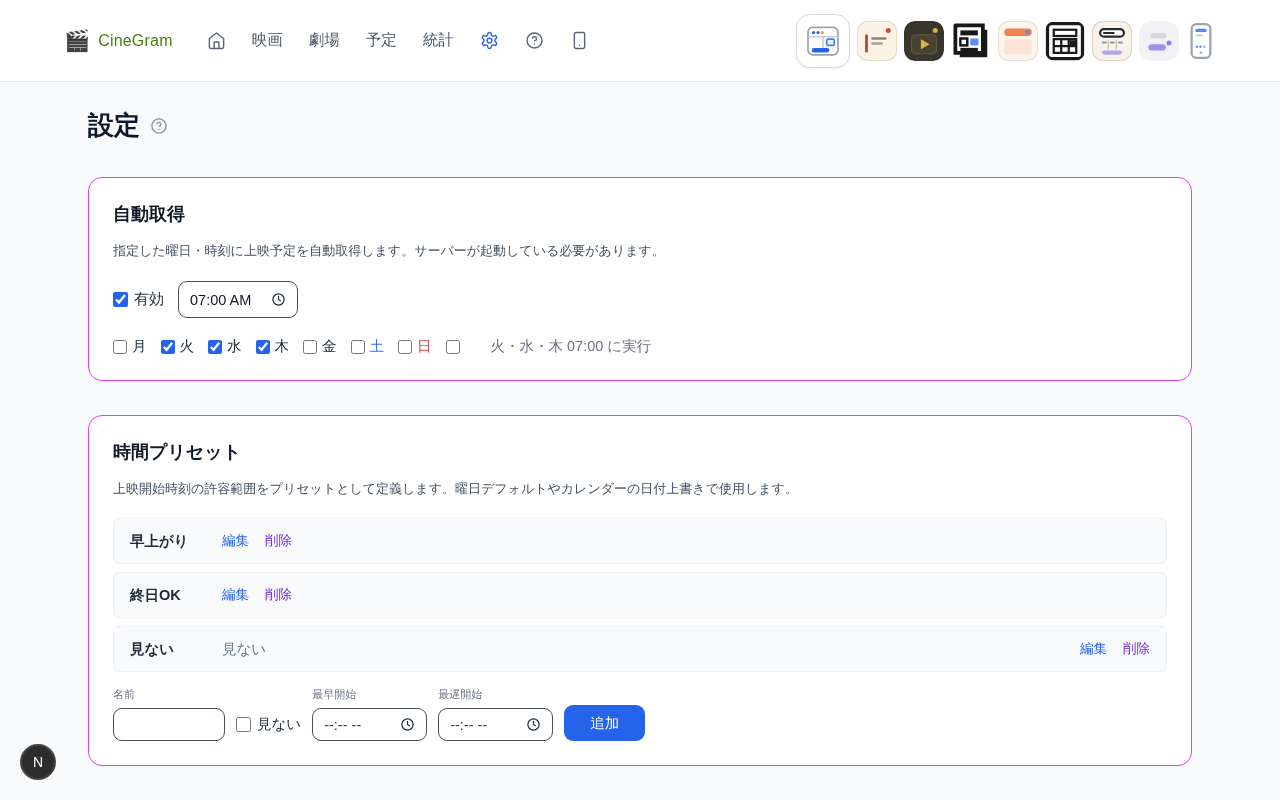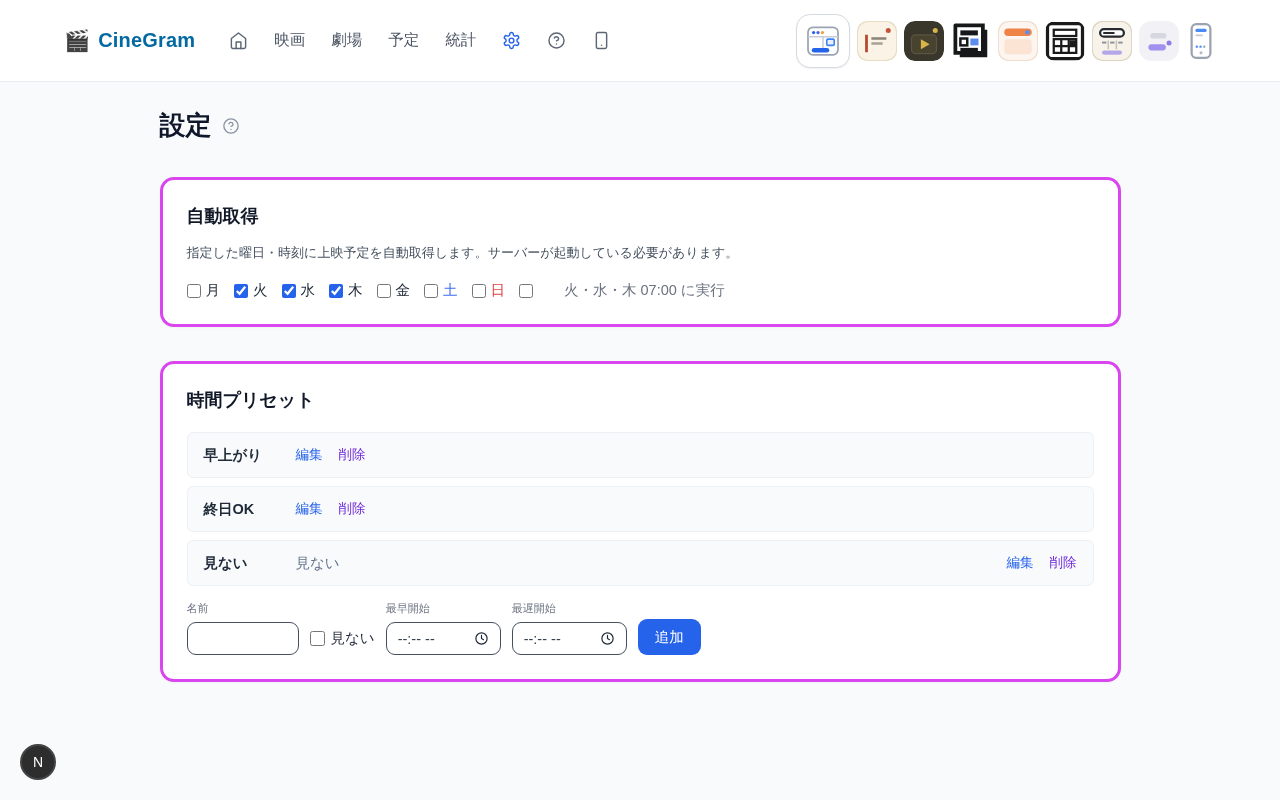--- a/index.html
+++ b/index.html
@@ -5,40 +5,40 @@
   * { margin:0; padding:0; box-sizing:border-box; }
   html,body { width:1280px; height:800px; overflow:hidden; }
   body { font-family:"Liberation Sans","DejaVu Sans",sans-serif; background:#f8fafc; color:#1f2937; }
 
   
   header { height:82px; background:#fff; border-bottom:1px solid #e8ebef;
            display:flex; align-items:center; justify-content:space-between; padding:0 64px; }
   .header-left { display:flex; align-items:center; gap:26px; }
   .brand { display:flex; align-items:center; gap:8px; margin-right:8px; }
   .brand-emoji { font-size:21px; }
-  .brand-name { font-size:20px; font-weight:700; color:#0369a1; letter-spacing:.2px; }
+  .brand-name { font-size:16px; font-weight:400; color:#4d7c0f; letter-spacing:.2px; }
   .nav-link { font-size:15.5px; color:#4b5563; text-decoration:none; cursor:pointer; background:none; border:none; font-family:inherit; }
   .icon-btn { background:none; border:none; cursor:pointer; display:flex; align-items:center; }
   .nav-ic { width:19px; height:19px; stroke:#5b6573; stroke-width:1.8; fill:none; stroke-linecap:round; stroke-linejoin:round; }
   .nav-ic.active { stroke:#2563eb; }
 
   
   .themes { display:flex; align-items:center; gap:7px; }
   .theme-btn { background:none; border:none; padding:0; cursor:pointer; display:flex; align-items:center; justify-content:center; }
   .thumb { width:40px; height:40px; border-radius:10px; display:block; }
   .theme-btn.selected { width:54px; height:54px; border:1px solid #d5dae1; border-radius:14px; background:#fff;
                         box-shadow:0 1px 2px rgba(16,24,40,.06); }
 
   
-  main { width:961px; margin:0 auto; }
+  main { width:1104px; margin:0 auto; }
   .page-head { display:flex; align-items:center; gap:10px; margin:26px 0 34px 0; }
   h1 { font-size:26px; font-weight:700; color:#0f172a; }
   .help-ic { width:18px; height:18px; stroke:#8b94a3; stroke-width:1.8; fill:none; stroke-linecap:round; stroke-linejoin:round; cursor:pointer; }
 
-  .card { background:#fff; border:3px solid #d946ef; border-radius:14px; padding:24px; margin-bottom:34px;
+  .card { background:#fff; border:1px solid #d946ef; border-radius:14px; padding:24px; margin-bottom:34px;
           box-shadow:0 1px 2px rgba(16,24,40,.03); }
   .card h2 { font-size:18px; font-weight:700; color:#111827; }
   .card .desc { font-size:13px; color:#44505f; margin-top:16px;font-family:Liberation Serif, serif; }
 
   
   .enable-row { display:flex; align-items:center; gap:14px; margin-top:21px; }
   input[type="checkbox"] { accent-color:#2563eb; width:15px; height:15px; cursor:pointer; flex:none; }
   .cb-label { display:flex; align-items:center; gap:6px; font-size:15px; color:#1f2937; cursor:pointer; }
   .time-input { display:inline-flex; align-items:center; justify-content:space-between; gap:10px;
                 border:1.5px solid #46505e; border-radius:9px; padding:0 11px; height:37px;
@@ -60,21 +60,21 @@
   .link-edit { font-size:13.5px; color:#2563eb; background:none; border:none; cursor:pointer; font-family:inherit; }
   .link-del { font-size:13.5px; color:#6d28d9; background:none; border:none; cursor:pointer; font-family:inherit; margin-left:16px; }
 
   .preset-form { display:flex; align-items:flex-end; gap:11px; margin-top:15px; }
   .field { display:flex; flex-direction:column; }
   .field-label { font-size:11px; color:#6b7280; margin-bottom:6px; }
   .text-input { width:112px; height:33px; border:1.5px solid #46505e; border-radius:9px; padding:0 10px;
                 font-size:14px; font-family:inherit; background:#fff; }
   .time-input.small { height:33px; min-width:115px; color:#374151; }
   .form-cb { display:flex; align-items:center; gap:6px; font-size:14.5px; color:#1f2937; padding-bottom:7px; cursor:pointer; }
-  .btn-primary { background:#2563eb; color:#fff; border:none; border-radius:9px; height:36px; padding:0 17px;
+  .btn-primary { background:#2563eb; color:#fff; border:none; border-radius:9px; height:36px; padding:0 26px;
                  font-size:14.5px; font-family:inherit; cursor:pointer; }
 
   .fab { position:fixed; left:20px; bottom:20px; width:36px; height:36px; border-radius:50%;
          background:#2d2d2d; color:#fff; border:2px solid #444; font-size:14px; font-weight:500;
          display:flex; align-items:center; justify-content:center; cursor:pointer; font-family:inherit; }
 </style>
 </head>
 <body>
 
 <header>
@@ -211,20 +211,33 @@
     <svg class="help-ic" viewBox="0 0 24 24">
         <circle cx="12" cy="12" r="9.5"></circle>
         <path d="M9.3 9a2.8 2.8 0 0 1 5.4.9c0 1.8-2.7 2.6-2.7 2.6"></path>
         <path d="M12 16.5h.01"></path>
       </svg>
   </div>
 
   <section class="card">
     <h2>自動取得</h2>
     <p class="desc">指定した曜日・時刻に上映予定を自動取得します。サーバーが起動している必要があります。</p>
+    <div class="enable-row">
+      <label class="cb-label">
+        <input type="checkbox" checked="" style="">
+        <span>有効</span>
+      </label>
+      <div class="time-input">
+        <span>07:00 AM</span>
+        <svg class="clock-ic" viewBox="0 0 24 24">
+            <circle cx="12" cy="12" r="9"></circle>
+            <path d="M12 7v5l3.2 2"></path>
+          </svg>
+      </div>
+    </div>
     <div class="days-row">
       <label class="day">
           <input type="checkbox" style="">
           <span>月</span>
         </label>
       <label class="day">
           <input type="checkbox" checked="" style="">
           <span>火</span>
         </label>
       <label class="day">
@@ -250,20 +263,21 @@
       <label class="day">
           <input type="checkbox" style="">
           <span></span>
         </label>
       <span class="days-summary">火・水・木 07:00 に実行</span>
     </div>
   </section>
 
   <section class="card">
     <h2>時間プリセット</h2>
+    <p class="desc">上映開始時刻の許容範囲をプリセットとして定義します。曜日デフォルトやカレンダーの日付上書きで使用します。</p>
 
     <div class="preset-rows">
       <div class="preset-row">
         <span class="preset-name">早上がり</span>
         <button class="link-edit">編集</button>
         <button class="link-del">削除</button>
       </div>
       <div class="preset-row">
         <span class="preset-name">終日OK</span>
         <button class="link-edit">編集</button>

